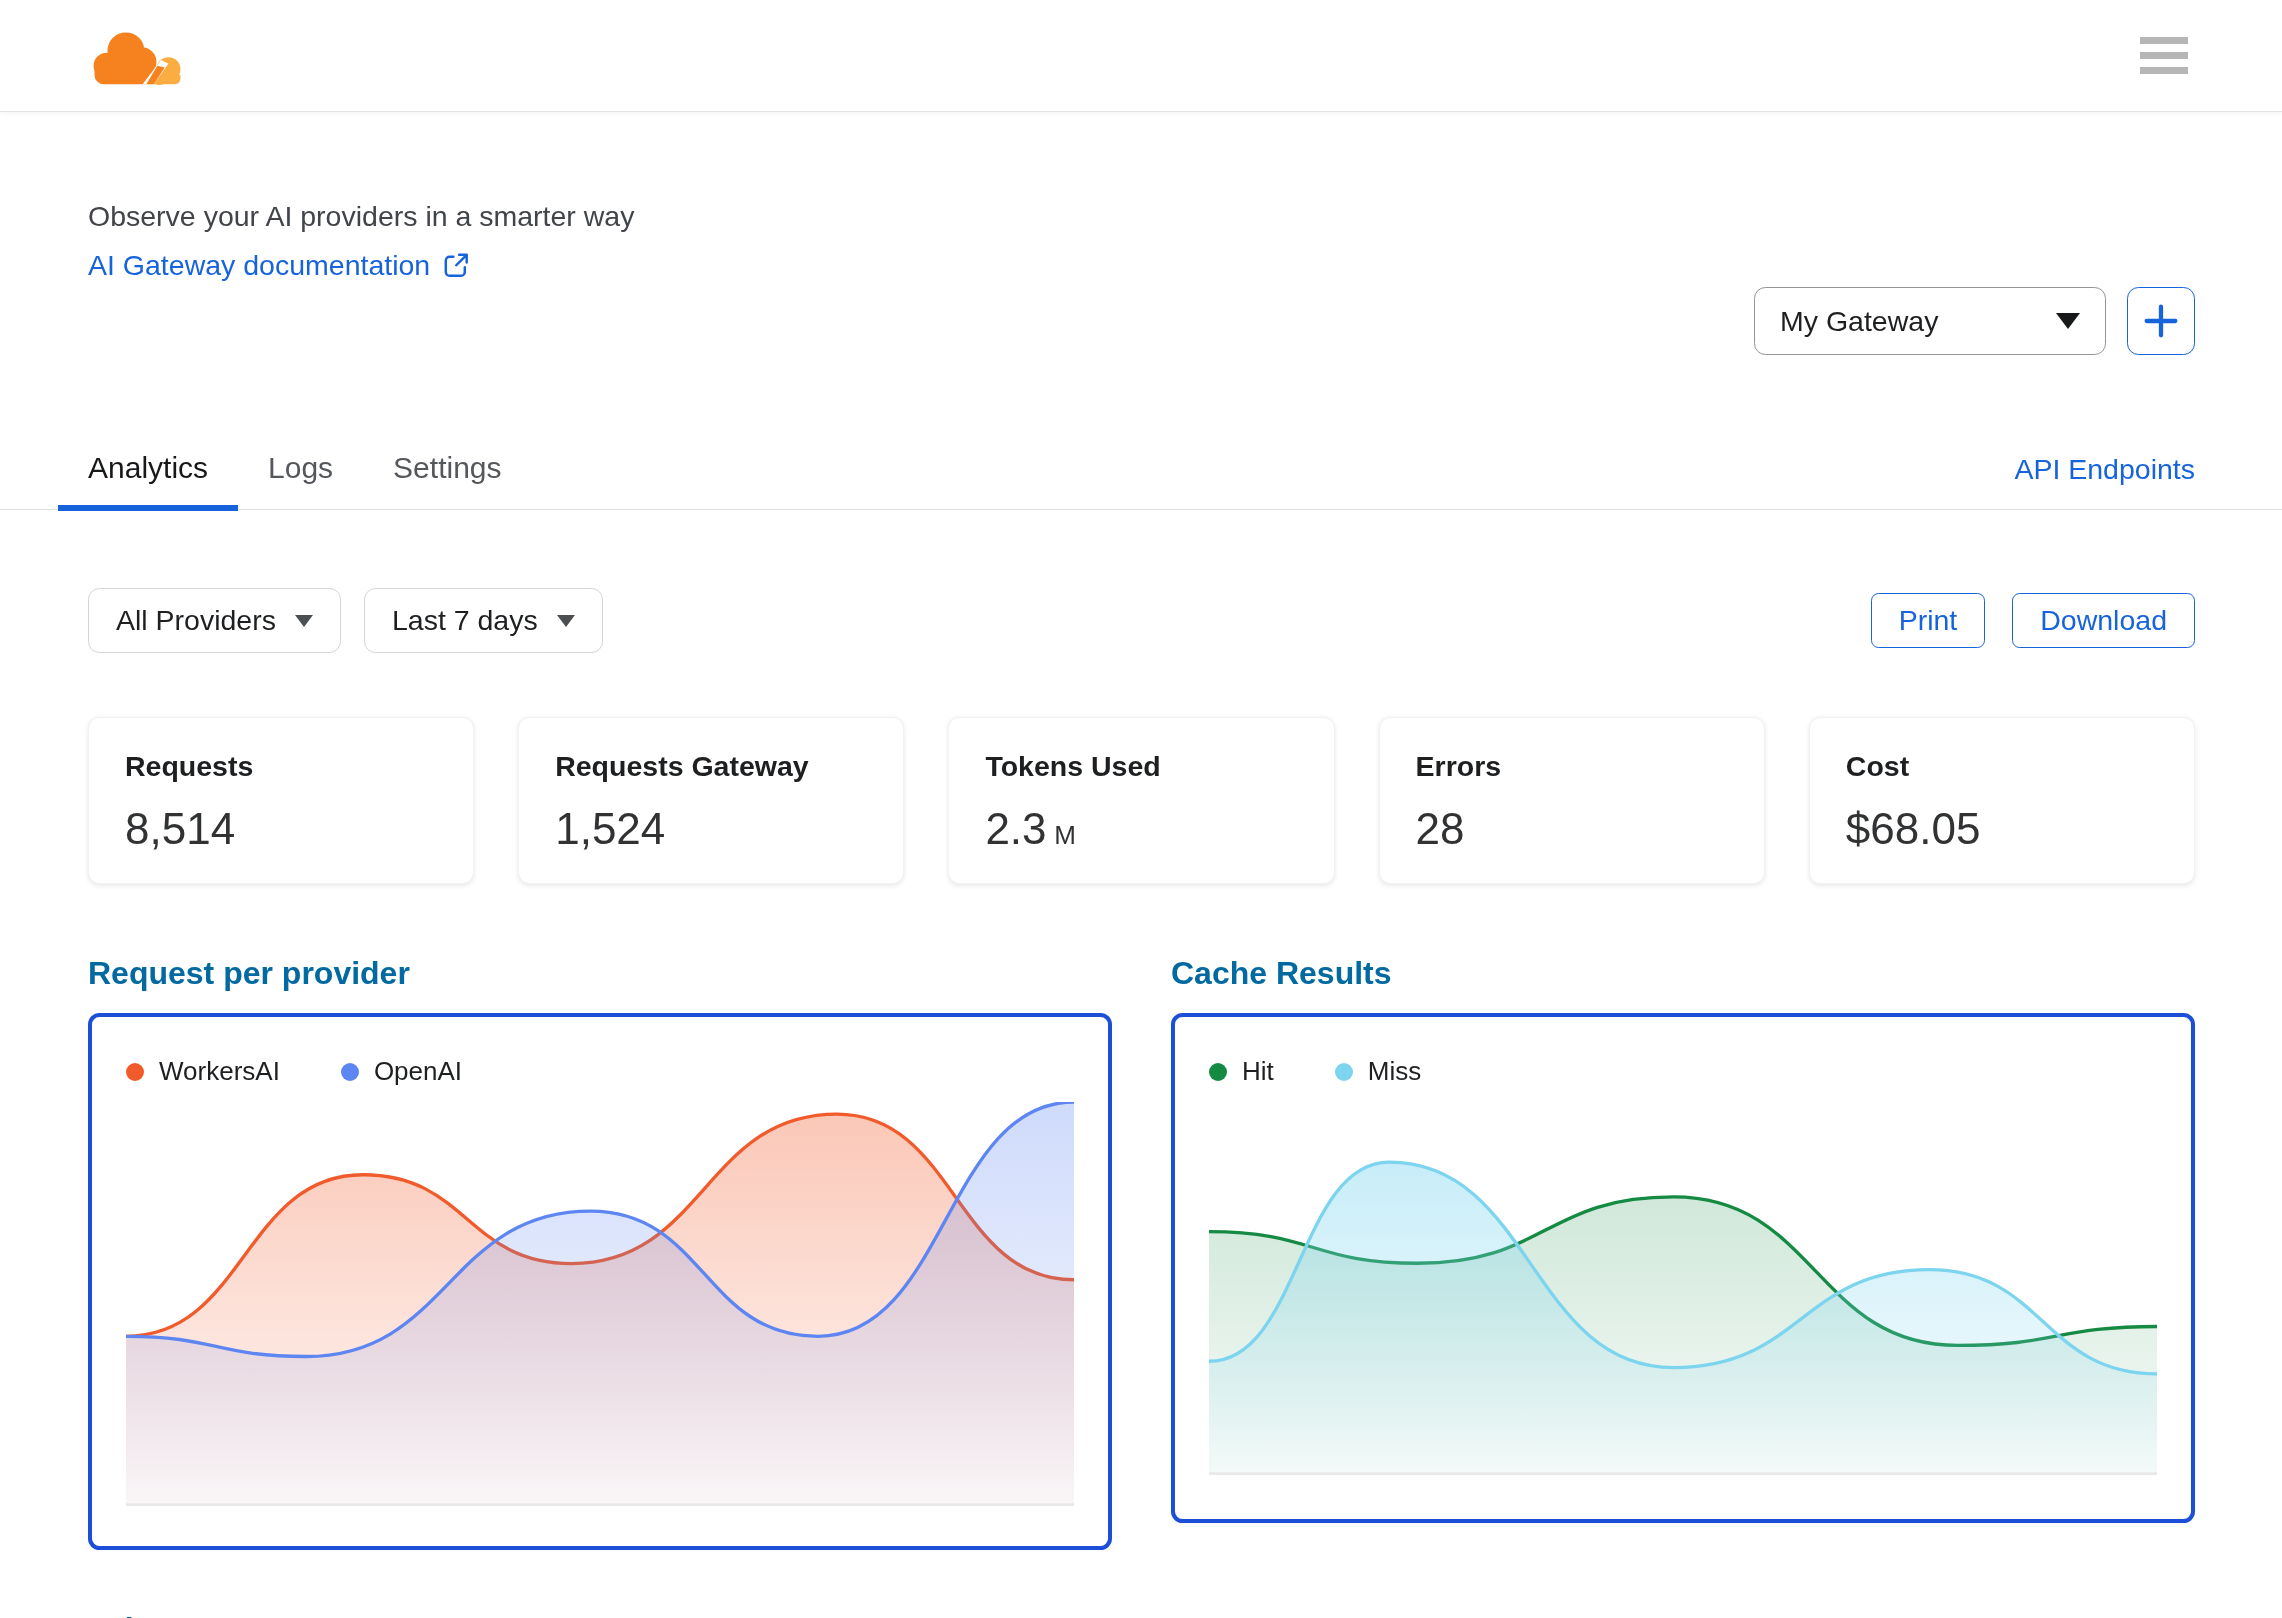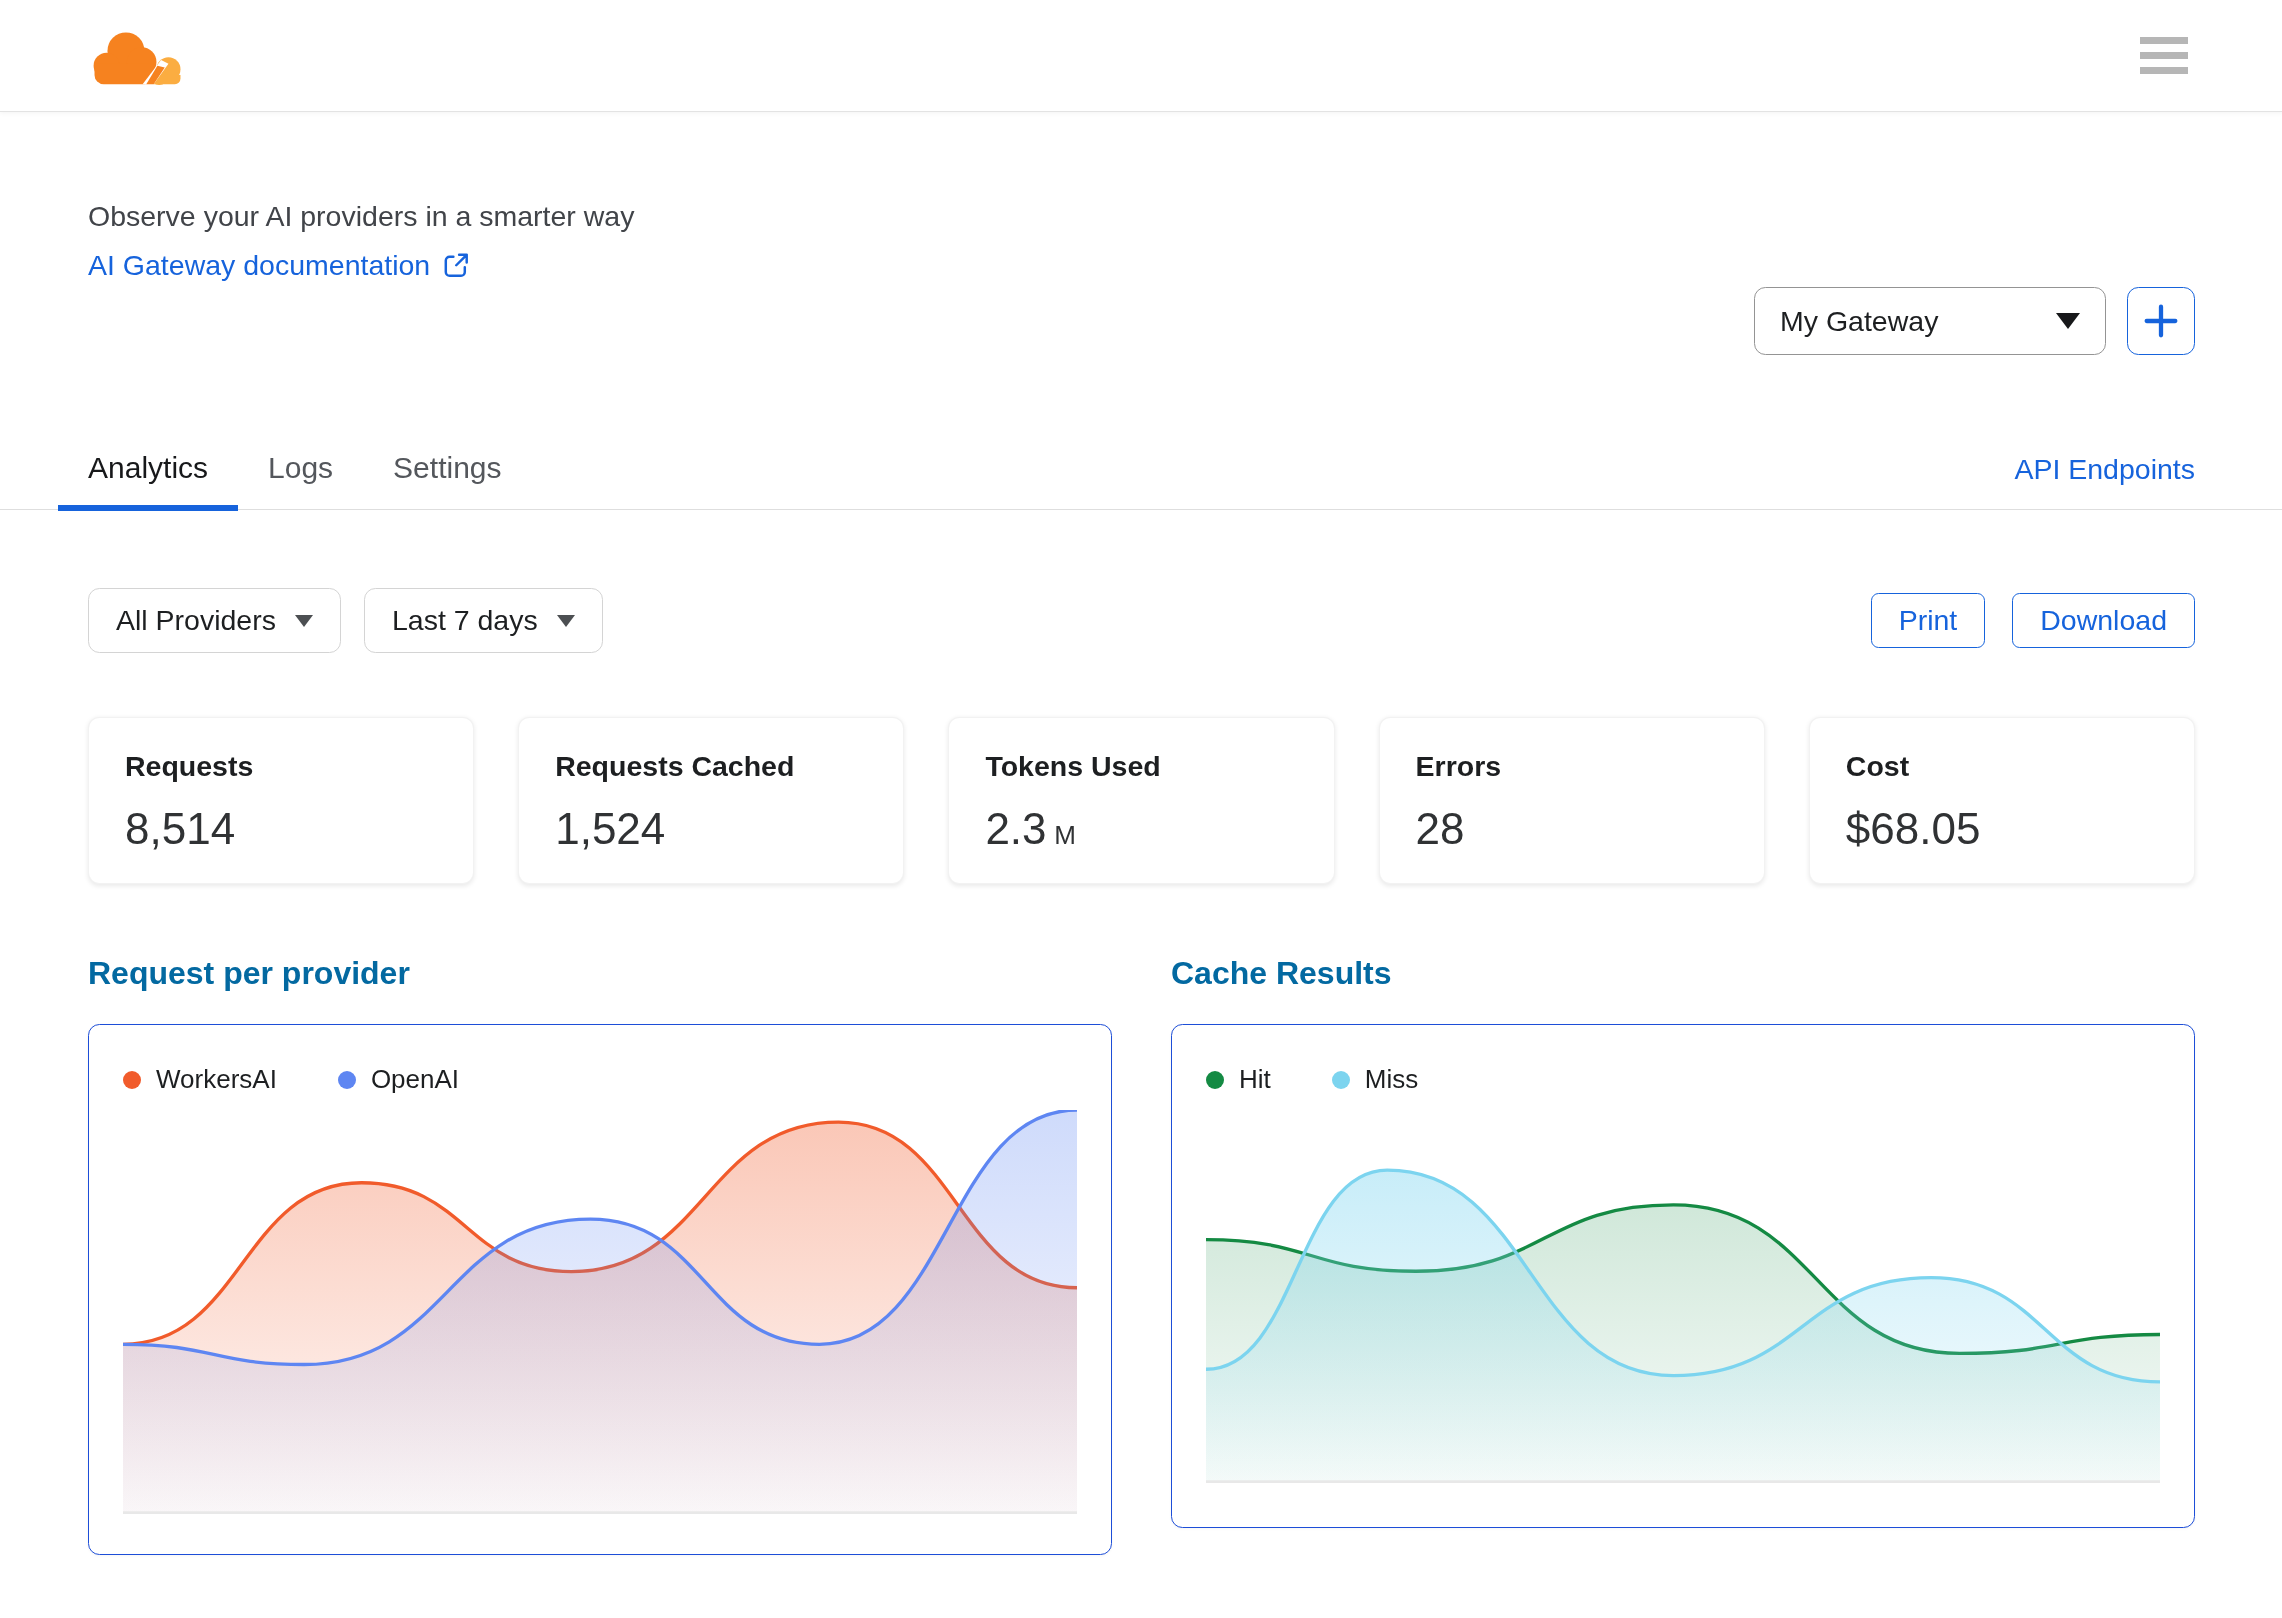--- a/index.html
+++ b/index.html
@@ -55,21 +55,21 @@
   .stats { margin-top:64px; display:grid; grid-template-columns:repeat(5,1fr); gap:44px; }
   .stat-card { background:#fff; border:1px solid rgba(0,0,0,0.05); border-radius:11.4px; height:167px;
     box-shadow:0 1.9px 5.7px rgba(0,0,0,0.09); padding:32px 36px; }
   .stat-label { font-size:28.5px; font-weight:700; color:#1d1f21; }
   .stat-value { margin-top:21px; font-size:44px; color:#303234; display:flex; align-items:baseline; }
   .stat-suffix { font-size:26px; margin-left:7.6px; color:#303234; }
 
   
   .charts { margin-top:71px; display:grid; grid-template-columns:1fr 1fr; gap:59px; align-items:start; }
   .chart-title { font-size:32px; font-weight:700; color:#0369a1; }
-  .chart-card { margin-top:32px; background:#fff; border:1px solid #1d4ed8; border-radius:11.4px;
+  .chart-card { margin-top:21px; background:#fff; border:4px solid #1d4ed8; border-radius:11.4px;
     box-shadow:0 1px 2.9px rgba(0,0,0,0.04); padding:32px 34px 40px; }
   .chart-col:nth-child(2) .chart-card { padding-bottom:44px; }
   .legend { display:flex; gap:61px; height:30px; align-items:center; margin-top:7.6px; }
   .legend-item { display:flex; align-items:center; gap:15px; }
   .legend-dot { width:18px; height:18px; border-radius:50%; }
   .legend-label { font-size:26px; color:#1d1f21; }
   .chart-svg { display:block; width:100%; margin-top:15px; }
   .chart-col:nth-child(2) .chart-svg { margin-top:72px; }
 
   .bottom-titles { margin-top:61px; display:grid; grid-template-columns:1fr 1fr; gap:59px; }
@@ -160,21 +160,21 @@
   </div>
 
   <div class="stats" id="stats">
       <div class="stat-card">
         <div class="stat-label">Requests</div>
         <div class="stat-value">
           <span>8,514</span>
         </div>
       </div>
       <div class="stat-card">
-        <div class="stat-label">Requests Cached</div>
+        <div class="stat-label">Requests Gateway</div>
         <div class="stat-value">
           <span>1,524</span>
         </div>
       </div>
       <div class="stat-card">
         <div class="stat-label">Tokens Used</div>
         <div class="stat-value">
           <span>2.3</span>
           <span class="stat-suffix">M</span>
         </div>

